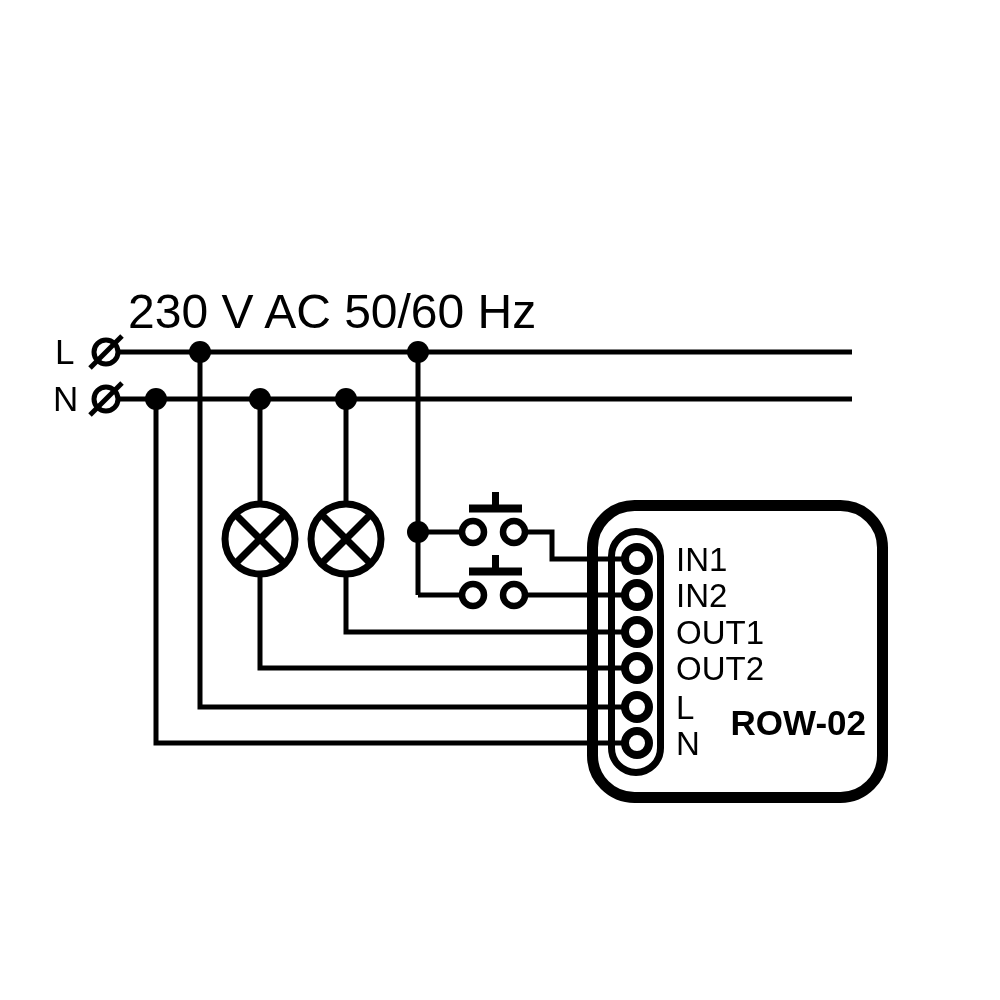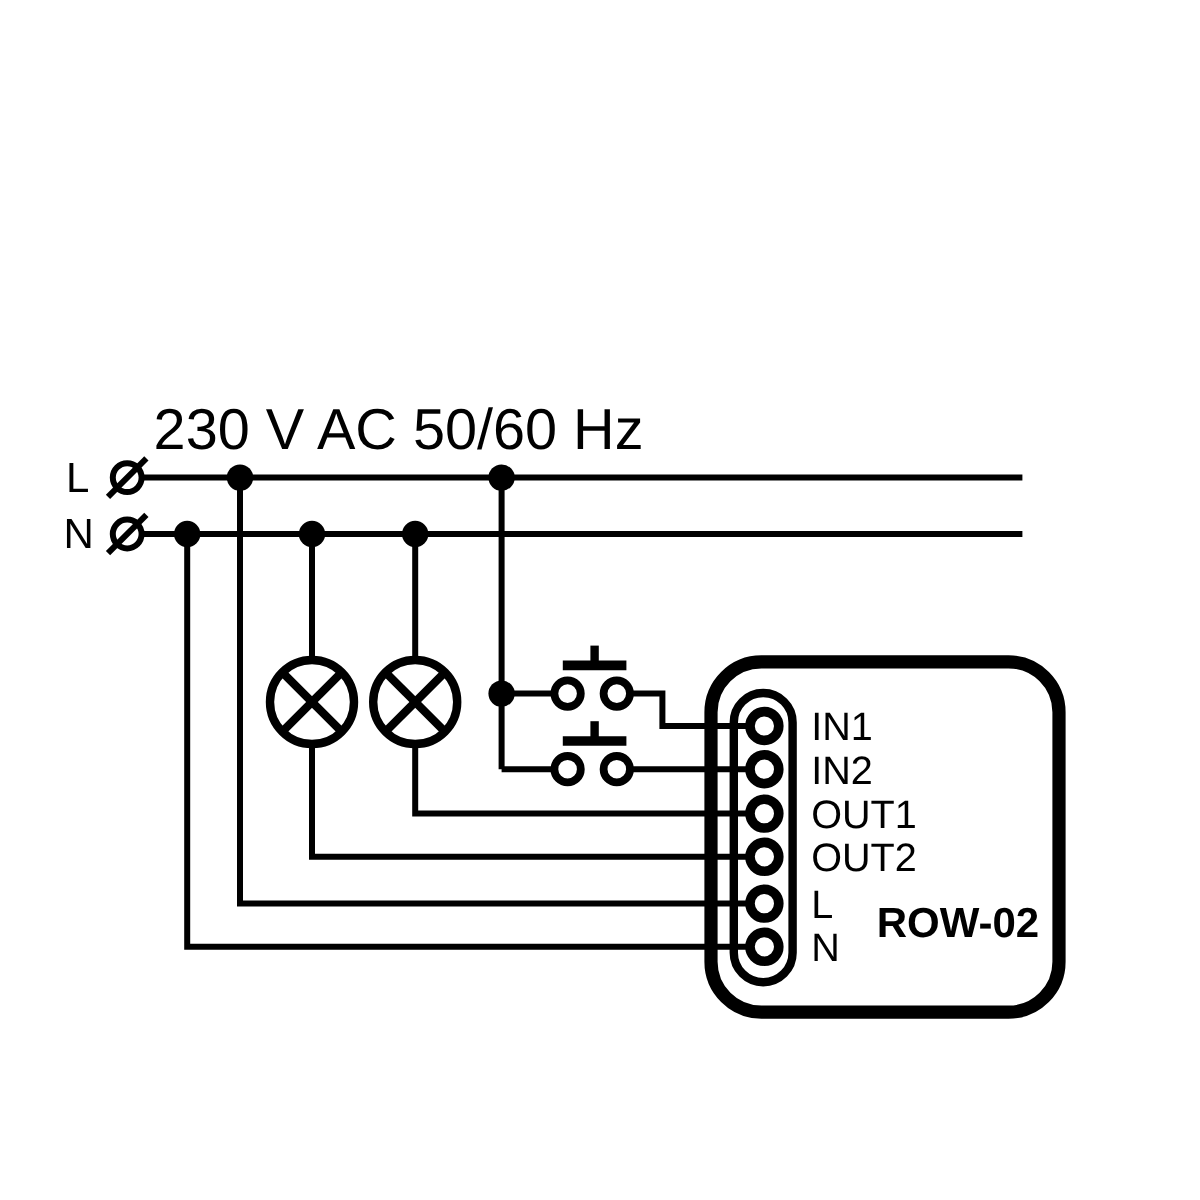--- a/index.html
+++ b/index.html
@@ -3,21 +3,20 @@
 <meta charset="utf-8">
 <style>
   html, body { margin: 0; padding: 0; background: #ffffff; }
   #stage {
     position: relative;
     width: 1000px;
     height: 826px;
     background: #ffffff;
     font-family: "Liberation Sans", sans-serif;
     overflow: hidden;
-    margin-top: 46px;
   }
   svg { display: block; }
   text {
     font-family: "Liberation Sans", sans-serif;
     fill: #000000;
   }
   .title-text   { font-size: 48px; }
   .bus-label    { font-size: 35px; }
   .term-label   { font-size: 33px; }
   .model-label  { font-size: 35px; font-weight: bold; }

